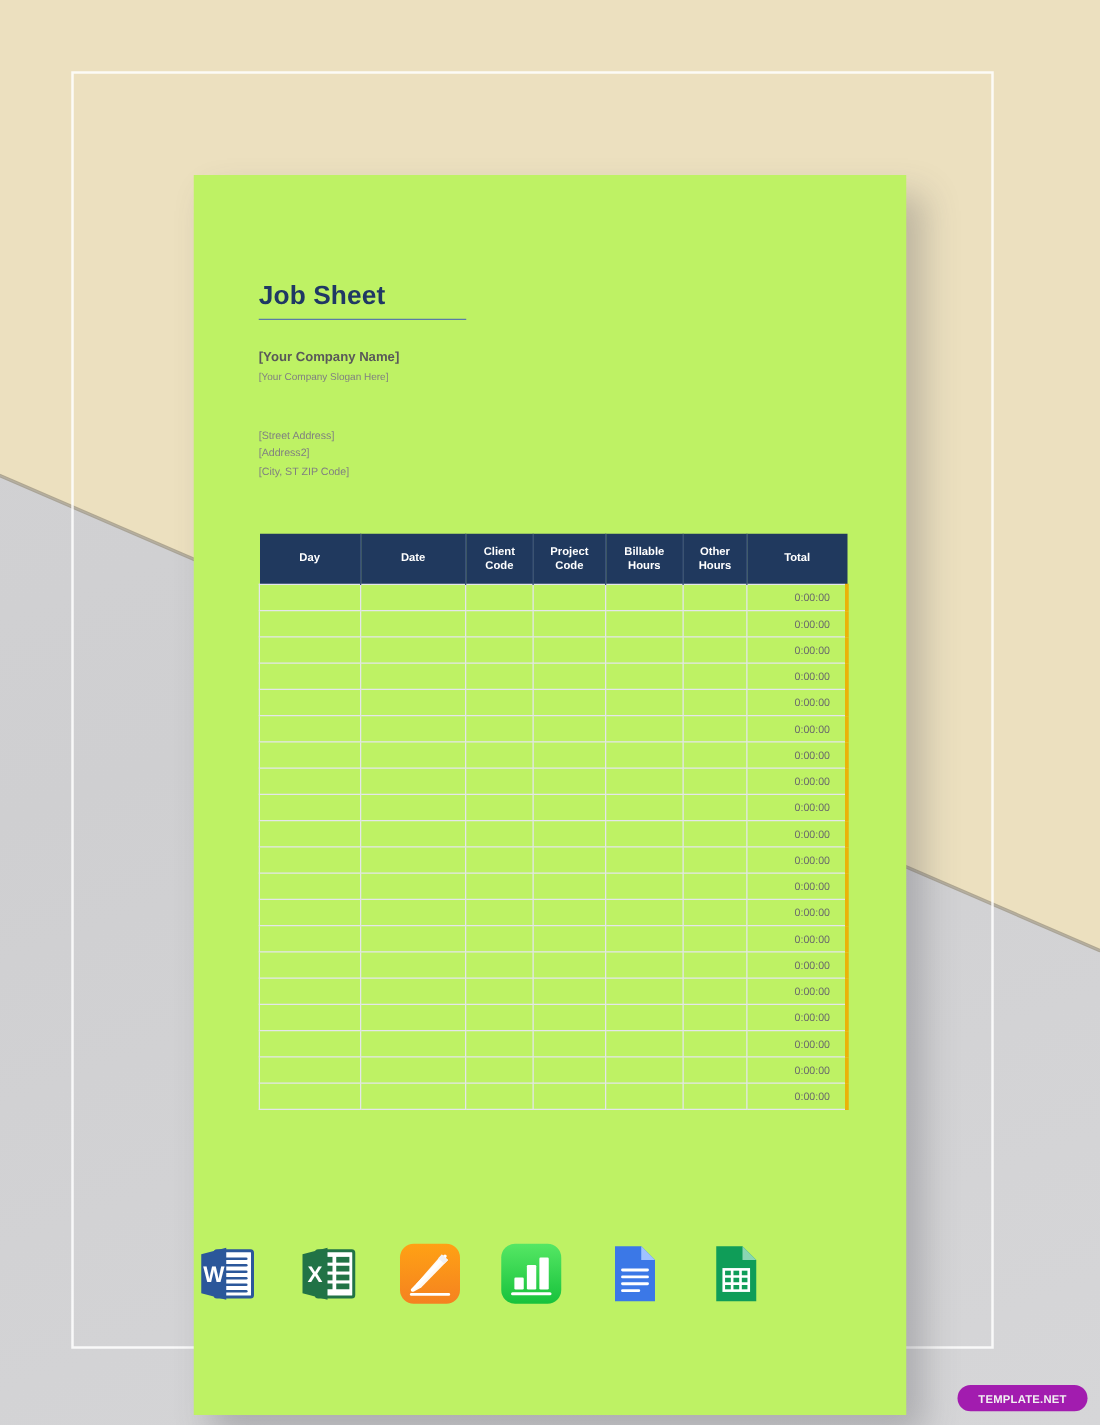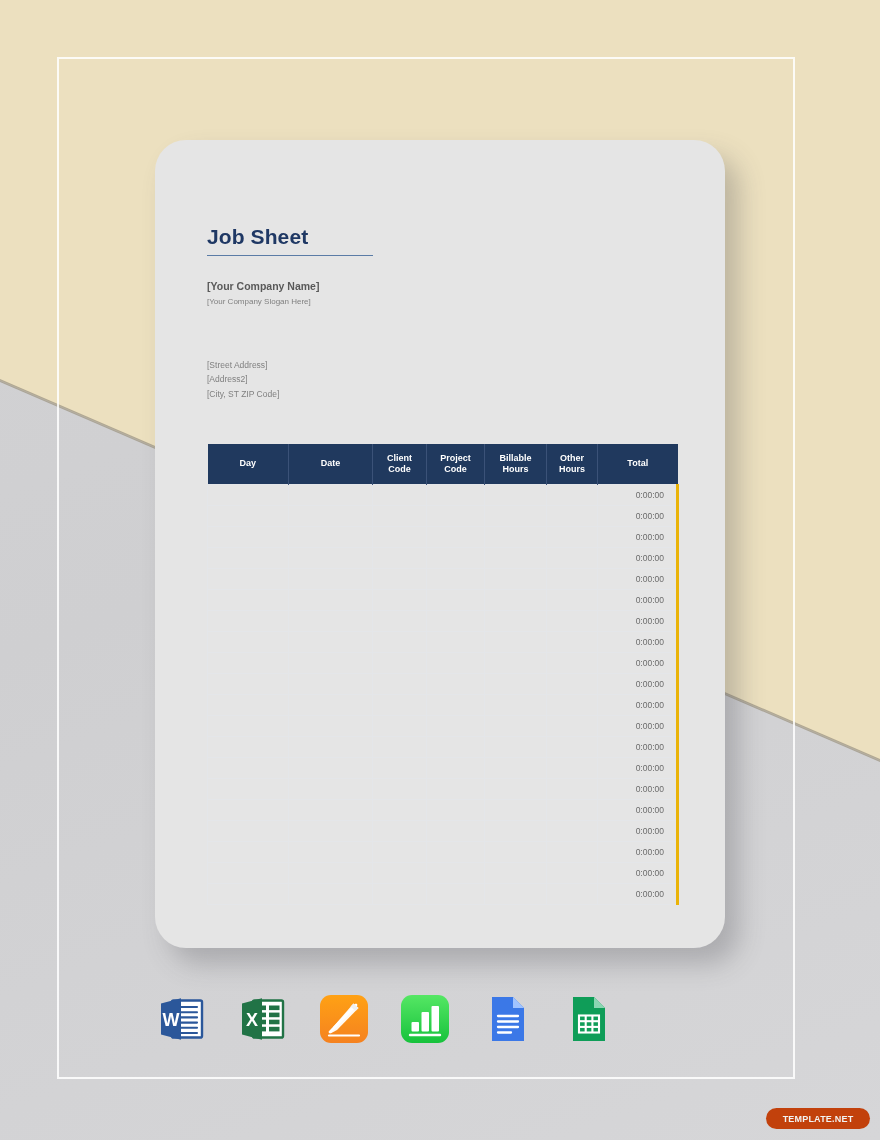--- a/index.html
+++ b/index.html
@@ -58,24 +58,23 @@
     box-sizing: border-box;
     pointer-events: none;
   }
 
   
   .page {
     position: absolute;
     left: 155px;
     top: 140px;
     width: 570px;
-    height: 808px;
-    background: #e5e5e5;
+    height: 992px;
+    background: #bef264;
     box-shadow: 14px 16px 26px rgba(80,80,85,.30);
-    border-radius: 31px;
   }
   .page-inner {
     position: absolute;
     left: 52px;
     top: 85px;
     width: 470px;
   }
 
   
   .doc-title {
@@ -107,21 +106,21 @@
     font-weight: bold;
     color: #595959;
     line-height: 1.5;
   }
   .company-slogan {
     font-size: 8px;
     color: #808080;
     line-height: 1.5;
     margin-top: 1px;
   }
-  .addr-block { margin-top: 50px; }
+  .addr-block { margin-top: 33px; }
   .addr-line {
     font-size: 8.5px;
     color: #808080;
     line-height: 1.72;
   }
 
   .contact-line {
     font-size: 8.5px;
     font-weight: bold;
     color: #595959;
@@ -193,21 +192,21 @@
   }
 
   
   .watermark {
     position: absolute;
     left: 766px;
     top: 1108px;
     width: 104px;
     height: 21px;
     border-radius: 11px;
-    background: #c2410c;
+    background: #a21caf;
     display: flex;
     align-items: center;
     justify-content: center;
   }
   .watermark span {
     font-size: 9px;
     font-weight: bold;
     color: #f2f2f2;
     letter-spacing: .2px;
   }

